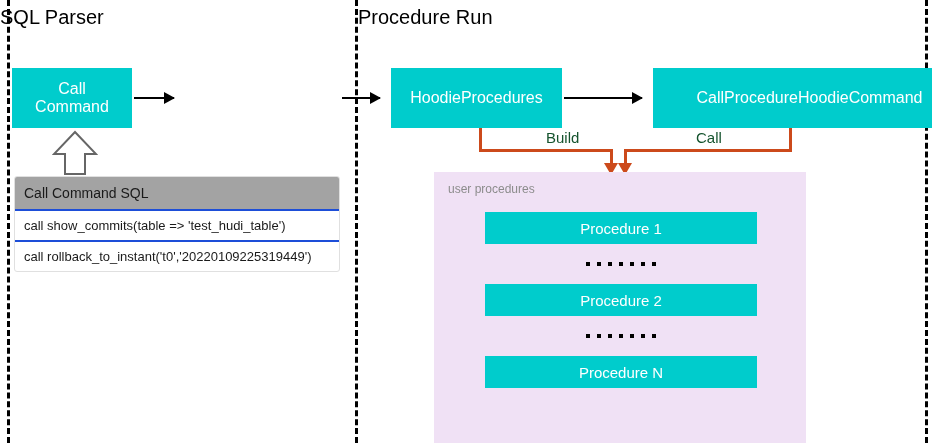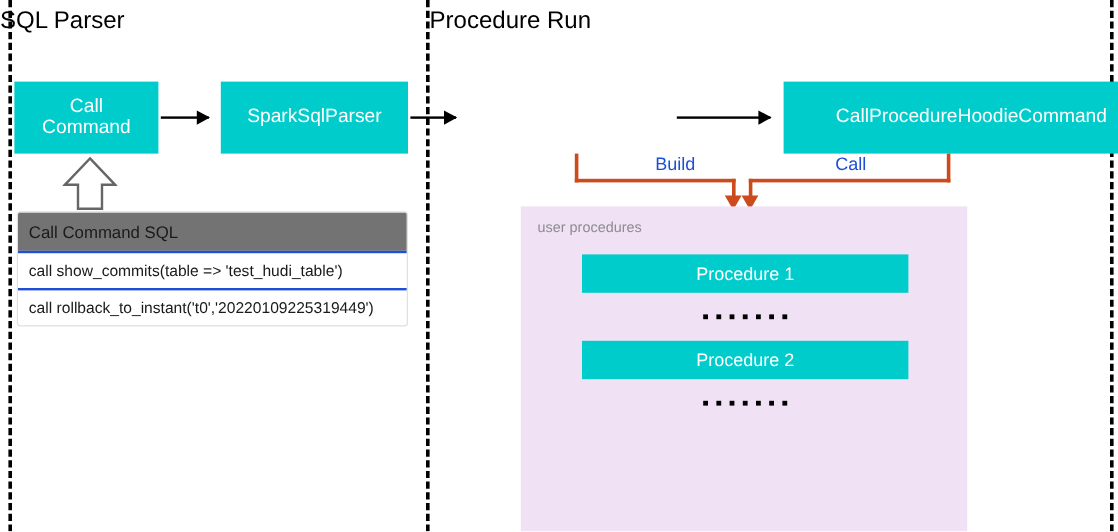--- a/index.html
+++ b/index.html
@@ -102,21 +102,21 @@
   }
   .sql-row {
     padding: 7px 9px;
     font-size: 13px;
     color: #1a1a1a;
     box-sizing: border-box;
     border-top: 2px solid #1d4ed8;
     white-space: nowrap;
   }
   .sql-row.header {
-    background: #737373;
+    background: #a3a3a3;
     border-top: none;
     font-size: 14px;
     padding: 8px 9px;
   }
 
   
   .orange-seg { position: absolute; background: #CC4A1B; }
   #oc-left-v   { left: 479px; top: 128px; width: 3px;  height: 24px; }
   #oc-right-v  { left: 789px; top: 128px; width: 3px;  height: 24px; }
   #oc-h-left   { left: 479px; top: 149px; width: 134px; height: 3px; }
@@ -130,21 +130,21 @@
     border-right: 7px solid transparent;
     border-top: 12px solid #CC4A1B;
     top: 163px;
   }
   #oc-head-l { left: 604px; }
   #oc-head-r { left: 618px; }
 
   .conn-label {
     position: absolute;
     font-size: 15px;
-    color: #1d4ed8;
+    color: #14532d;
     white-space: nowrap;
   }
   #label-build { left: 546px; top: 129px; }
   #label-call  { left: 696px; top: 129px; }
 
   
   #proc-panel {
     position: absolute;
     left: 434px;
     top: 172px;
@@ -207,22 +207,22 @@
   <div class="section-title title-sql">SQL Parser</div>
   <div class="section-title title-proc">Procedure Run</div>
 
   <div class="tealbox" id="box-call-command">
     <div>
       <div>Call</div>
       <div>Command</div>
     </div>
   </div>
 
-  <div class="tealbox" id="box-sparksqlparser">SparkSqlParser</div>
-
+
+  <div class="tealbox" id="box-hoodieprocedures">HoodieProcedures</div>
 
   <div class="tealbox" id="box-callprocedurecmd">CallProcedureHoodieCommand</div>
 
   <div class="flow-arrow" id="arrow-call-to-parser"></div>
   <div class="flow-arrow" id="arrow-parser-to-hoodie"></div>
   <div class="flow-arrow" id="arrow-hoodie-to-cmd"></div>
 
   <div id="up-arrow">
     <svg width="46" height="46" viewBox="0 0 46 46" aria-hidden="true">
       <polygon points="23,2 44,24 33,24 33,44 13,44 13,24 2,24" fill="#ffffff" stroke="#666666" stroke-width="2"></polygon>
@@ -268,15 +268,16 @@
     <div class="proc-dots" id="dots-2">
       <span></span>
         <span></span>
         <span></span>
         <span></span>
         <span></span>
         <span></span>
         <span></span>
     </div>
 
+    <div class="proc-box" id="proc-3">Procedure N</div>
   </div>
 
 </div>
 
 </body></html>

